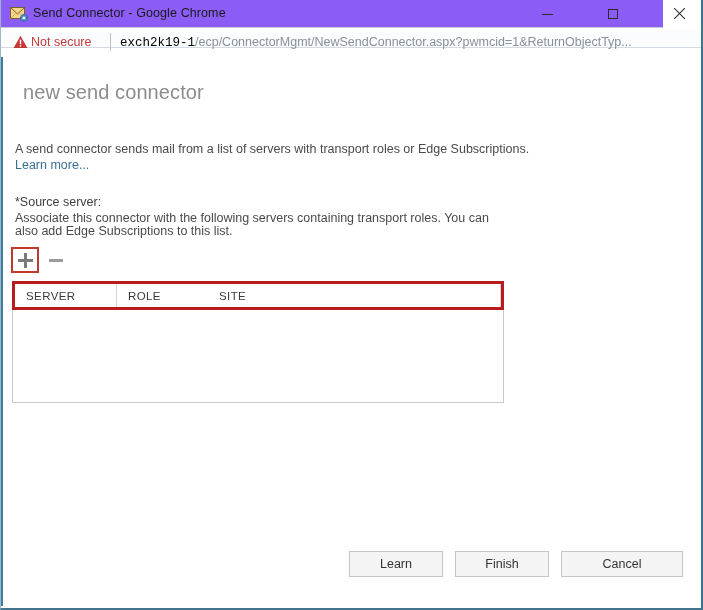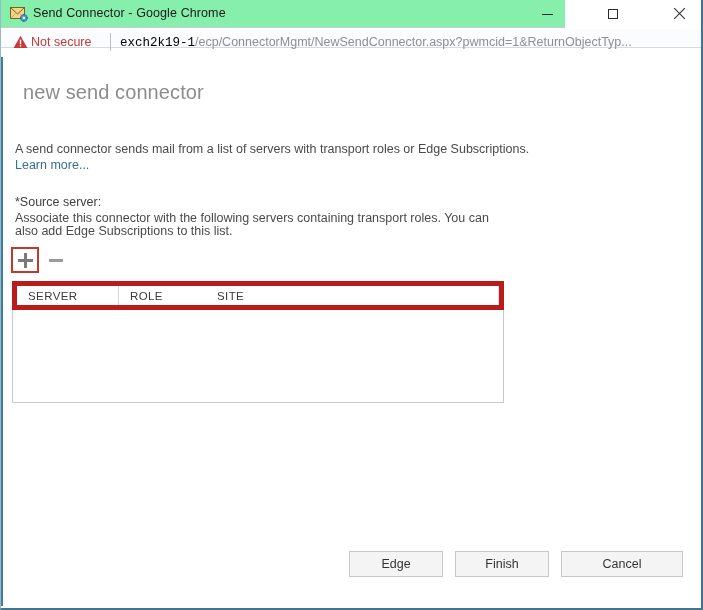--- a/index.html
+++ b/index.html
@@ -24,23 +24,23 @@
     border-left: 1px solid #9fb6c9;
     border-right: 2px solid #41748d;
     border-bottom: 2px solid #41748d;
     overflow: hidden;
   }
 
   
   .titlebar {
     position: absolute;
     left: 0; top: 0;
-    width: 564px;
+    width: 662px;
     height: 28px;
-    background: #86efac;
+    background: #8b5cf6;
     border-bottom: 1px solid #c4ccd6;
     box-sizing: border-box;
   }
   .tab-favicon {
     position: absolute;
     left: 9px; top: 6px;
     width: 18px; height: 16px;
   }
   .titlebar-text {
     position: absolute;
@@ -242,21 +242,21 @@
   
   .srv-table {
     position: absolute;
     left: 11px; top: 224px;
     width: 492px;
   }
   .srv-head {
     display: flex;
     height: 29px;
     background: #ffffff;
-    border: 5px solid #b91c1c;
+    border: 3px solid #b91c1c;
     box-sizing: border-box;
   }
   .srv-head .th {
     font-size: 11.5px;
     color: #3a3a3a;
     letter-spacing: 0.4px;
     display: flex;
     align-items: center;
     padding-left: 11px;
     box-sizing: border-box;
@@ -391,21 +391,21 @@
     <div class="srv-table">
       <div class="srv-head">
         <div class="th th-server">SERVER</div>
         <div class="th th-role">ROLE</div>
         <div class="th th-site">SITE</div>
       </div>
       <div class="srv-body"></div>
     </div>
 
     <div class="footer">
-      <button class="btn btn-back">Edge</button>
+      <button class="btn btn-back">Learn</button>
       <button class="btn btn-finish">Finish</button>
       <button class="btn btn-cancel">Cancel</button>
     </div>
   </div>
 
   <div class="bottom-watermark"><span></span></div>
 
 </div>
 
 </body></html>

